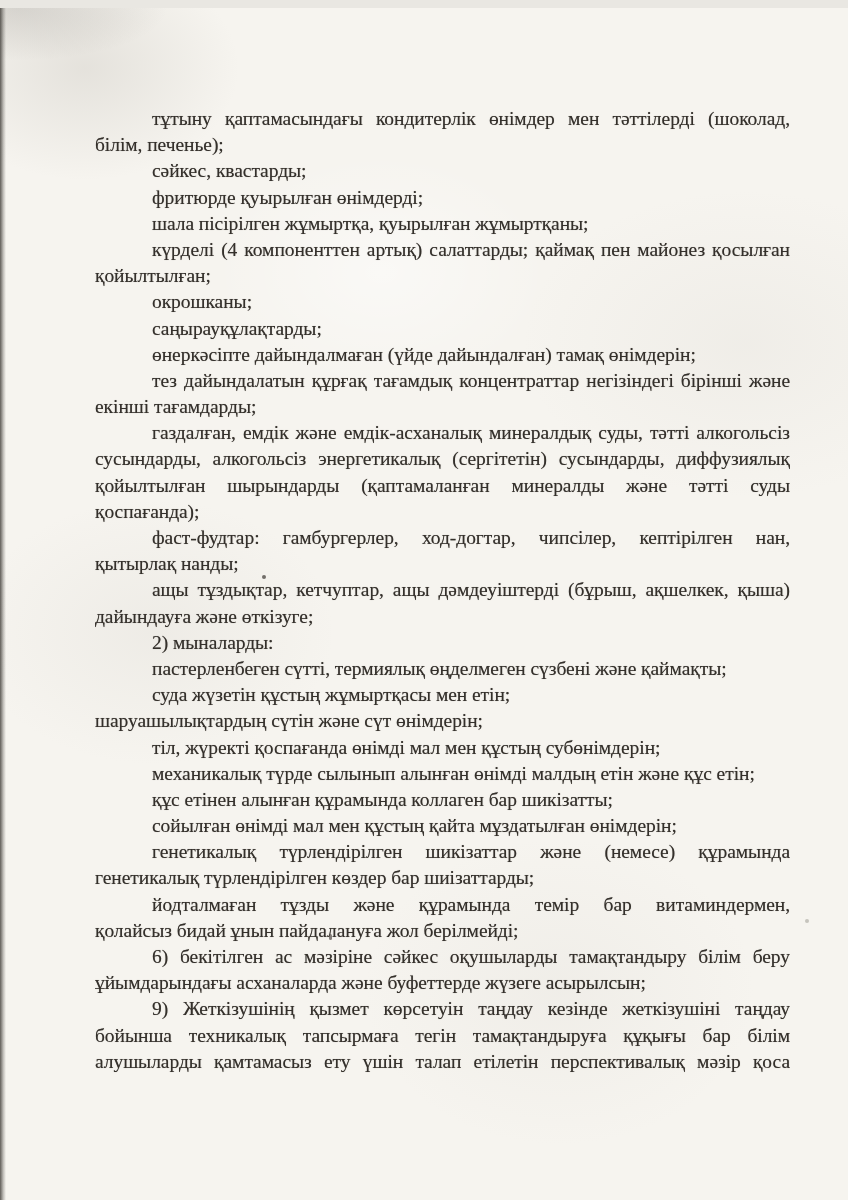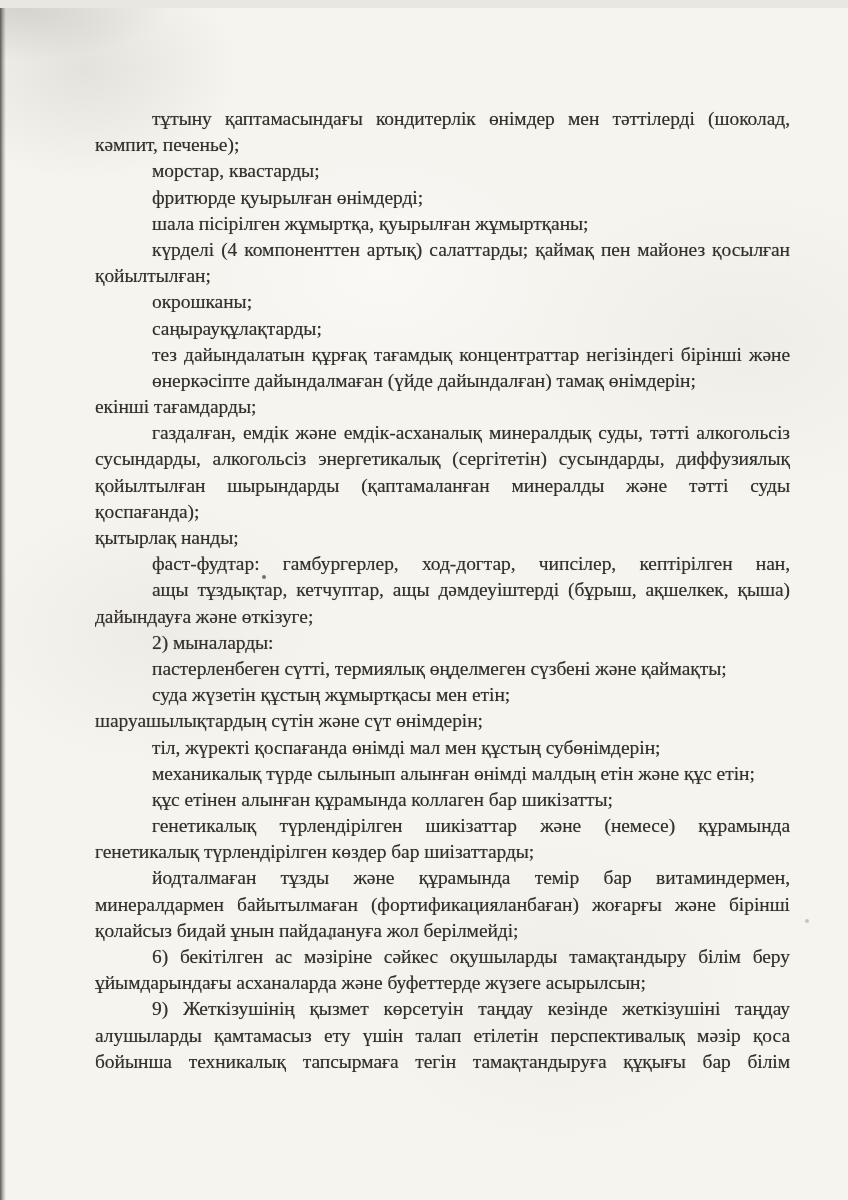--- a/index.html
+++ b/index.html
@@ -56,53 +56,53 @@
   .speck.s3{left:805px;top:911px;width:4px;height:4px;background:rgba(110,105,98,.35);}
 </style>
 </head>
 <body>
 
 <div class="page">
   <div class="corner-shade"></div>
   <div class="edge-left"></div>
   <div class="textblock">
       <div class="line indent full">тұтыну қаптамасындағы кондитерлік өнімдер мен тәттілерді (шоколад,</div>
-      <div class="line">кәмпит, печенье);</div>
-      <div class="line indent">морстар, квастарды;</div>
+      <div class="line">білім, печенье);</div>
+      <div class="line indent">сәйкес, квастарды;</div>
       <div class="line indent">фритюрде қуырылған өнімдерді;</div>
       <div class="line indent">шала пісірілген жұмыртқа, қуырылған жұмыртқаны;</div>
       <div class="line indent full">күрделі (4 компоненттен артық) салаттарды; қаймақ пен майонез қосылған</div>
       <div class="line">қойылтылған;</div>
       <div class="line indent">окрошканы;</div>
       <div class="line indent">саңырауқұлақтарды;</div>
+      <div class="line indent">өнеркәсіпте дайындалмаған (үйде дайындалған) тамақ өнімдерін;</div>
       <div class="line indent full">тез дайындалатын құрғақ тағамдық концентраттар негізіндегі бірінші және</div>
-      <div class="line indent">өнеркәсіпте дайындалмаған (үйде дайындалған) тамақ өнімдерін;</div>
       <div class="line">екінші тағамдарды;</div>
       <div class="line indent full">газдалған, емдік және емдік-асханалық минералдық суды, тәтті алкогольсіз</div>
       <div class="line full">сусындарды, алкогольсіз энергетикалық (сергітетін) сусындарды, диффузиялық</div>
       <div class="line full">қойылтылған шырындарды (қаптамаланған минералды және тәтті суды</div>
       <div class="line">қоспағанда);</div>
+      <div class="line indent full">фаст-фудтар: гамбургерлер, ход-догтар, чипсілер, кептірілген нан,</div>
       <div class="line">қытырлақ нанды;</div>
-      <div class="line indent full">фаст-фудтар: гамбургерлер, ход-догтар, чипсілер, кептірілген нан,</div>
       <div class="line indent full">ащы тұздықтар, кетчуптар, ащы дәмдеуіштерді (бұрыш, ақшелкек, қыша)</div>
       <div class="line">дайындауға және өткізуге;</div>
       <div class="line indent">2) мыналарды:</div>
       <div class="line indent">пастерленбеген сүтті, термиялық өңделмеген сүзбені және қаймақты;</div>
       <div class="line indent">суда жүзетін құстың жұмыртқасы мен етін;</div>
       <div class="line">шаруашылықтардың сүтін және сүт өнімдерін;</div>
       <div class="line indent">тіл, жүректі қоспағанда өнімді мал мен құстың субөнімдерін;</div>
       <div class="line indent">механикалық түрде сылынып алынған өнімді малдың етін және құс етін;</div>
       <div class="line indent">құс етінен алынған құрамында коллаген бар шикізатты;</div>
+      <div class="line indent">сойылған өнімді мал мен құстың қайта мұздатылған өнімдерін;</div>
       <div class="line indent full">генетикалық түрлендірілген шикізаттар және (немесе) құрамында</div>
       <div class="line">генетикалық түрлендірілген көздер бар шиізаттарды;</div>
       <div class="line indent full">йодталмаған тұзды және құрамында темір бар витаминдермен,</div>
-      <div class="line full">минералдармен байытылмаған (фортификацияланбаған) жоғарғы және бірінші</div>
       <div class="line">қолайсыз бидай ұнын пайдалануға жол берілмейді;</div>
       <div class="line indent full">6) бекітілген ас мәзіріне сәйкес оқушыларды тамақтандыру білім беру</div>
       <div class="line">ұйымдарындағы асханаларда және буфеттерде жүзеге асырылсын;</div>
       <div class="line indent full">9) Жеткізушінің қызмет көрсетуін таңдау кезінде жеткізушіні таңдау</div>
+      <div class="line full">бойынша техникалық тапсырмаға тегін тамақтандыруға құқығы бар білім</div>
       <div class="line full">алушыларды қамтамасыз ету үшін талап етілетін перспективалық мәзір қоса</div>
-      <div class="line full">бойынша техникалық тапсырмаға тегін тамақтандыруға құқығы бар білім</div>
     </div>
   <div class="speck s1"></div>
   <div class="speck s2"></div>
   <div class="speck s3"></div>
 </div>
 
 </body></html>

